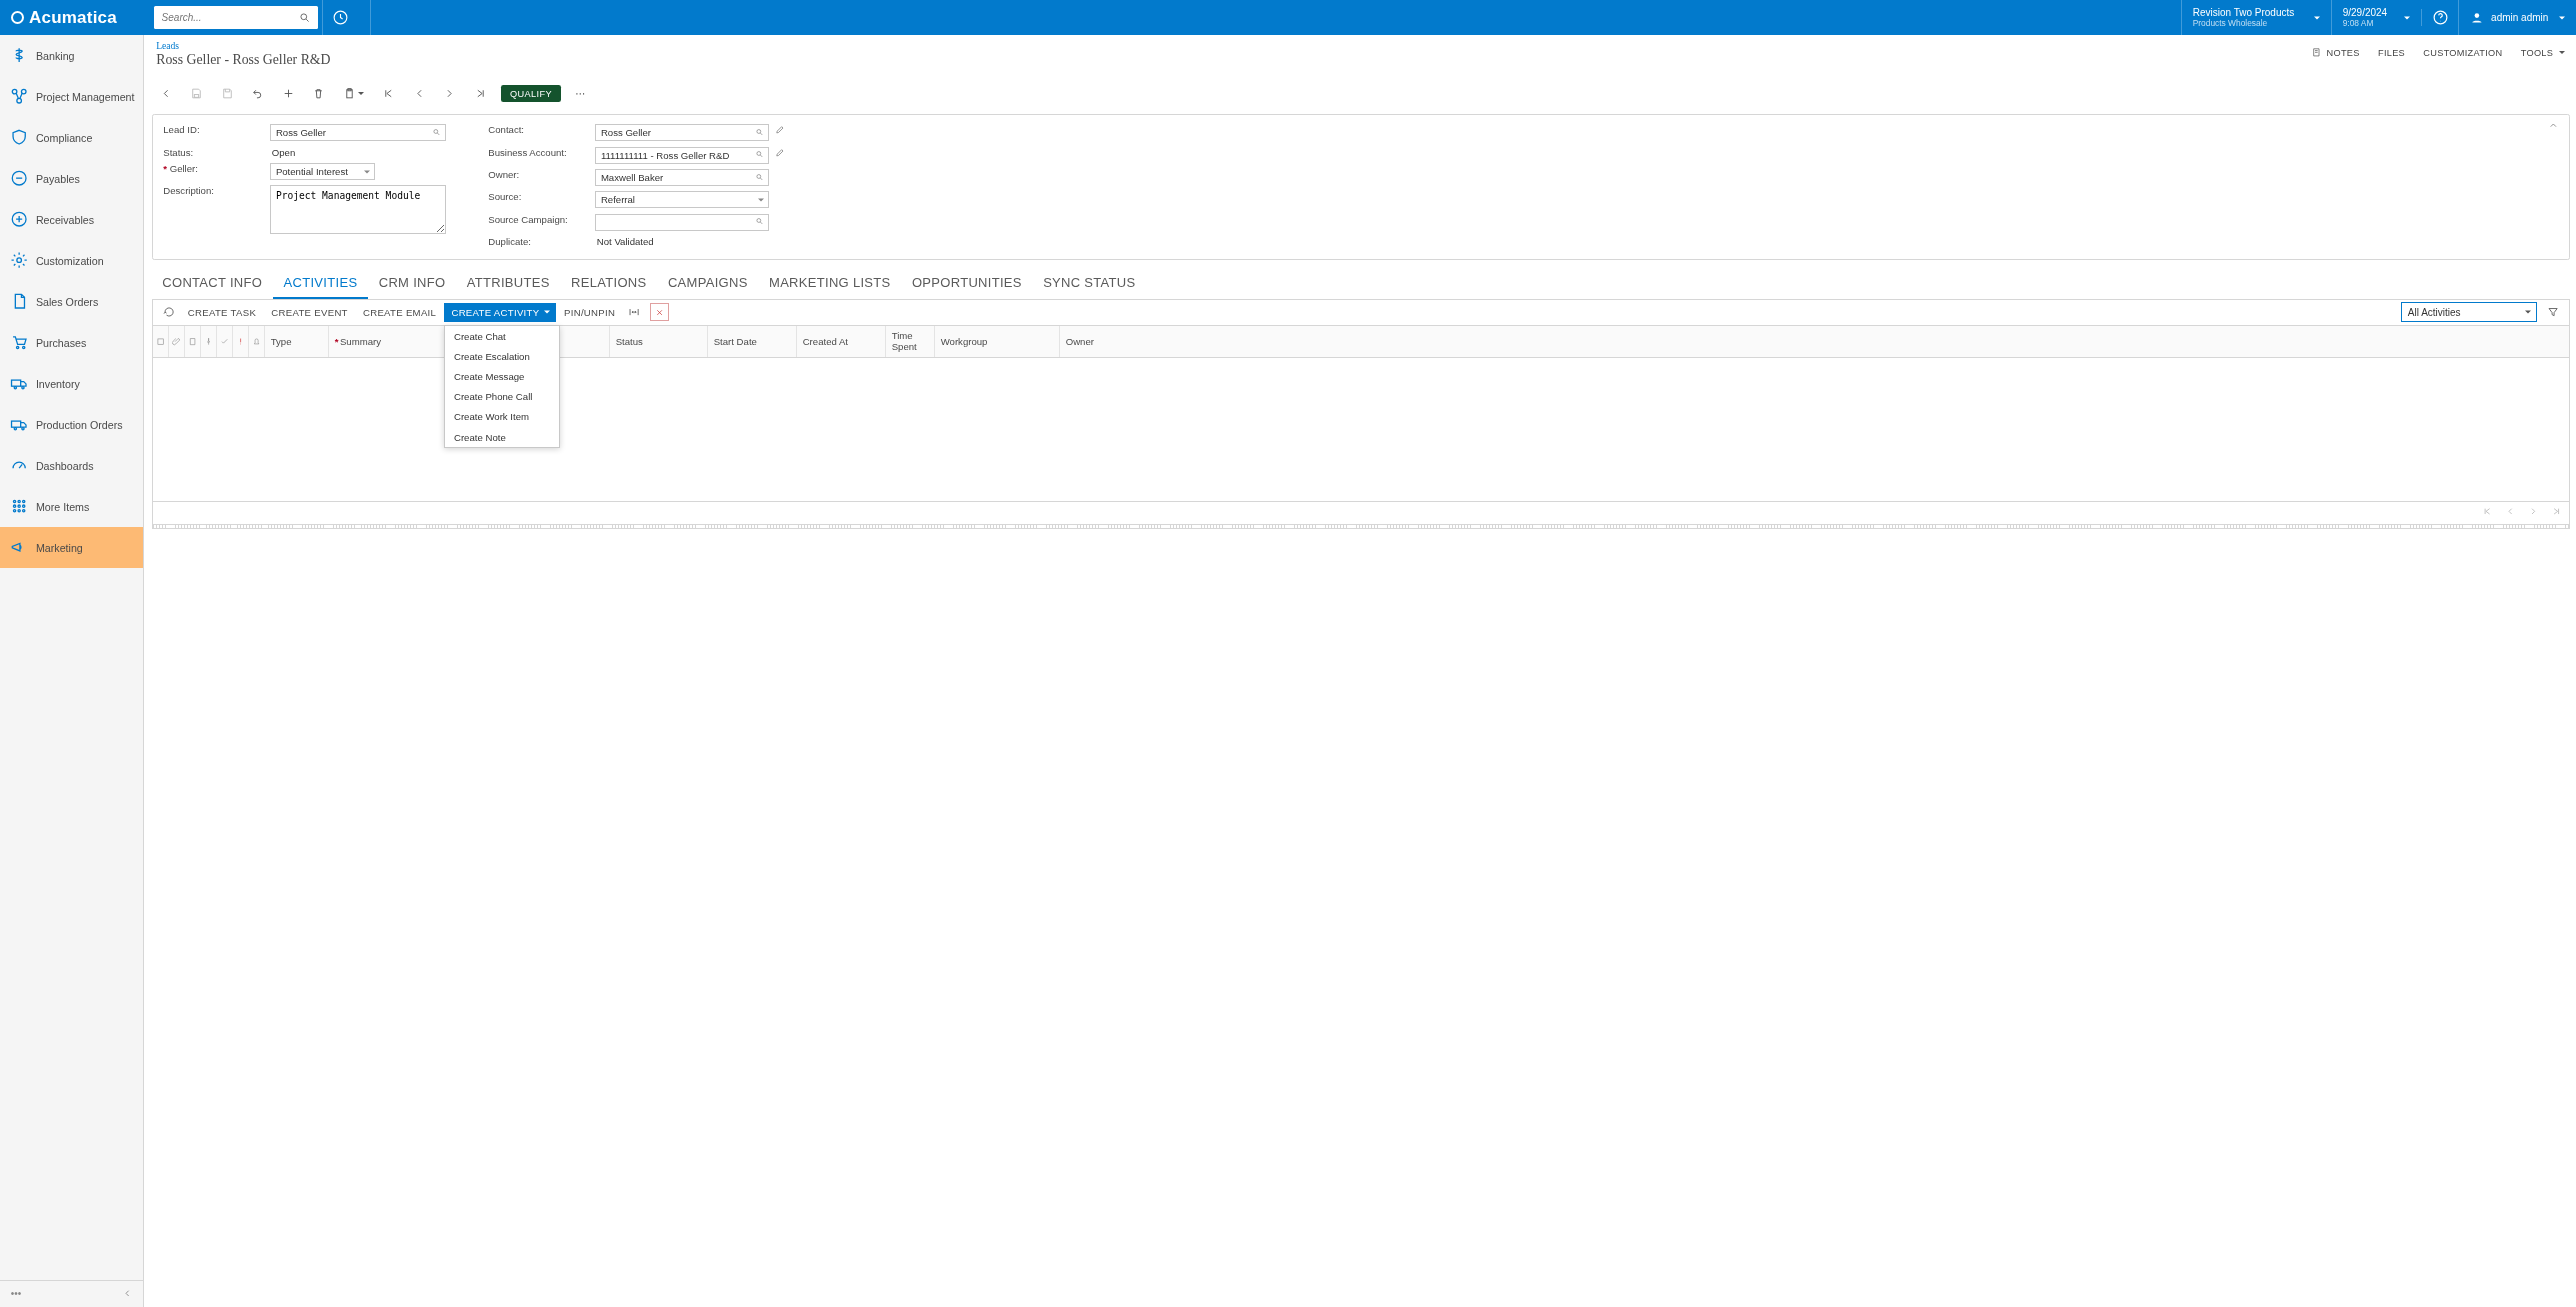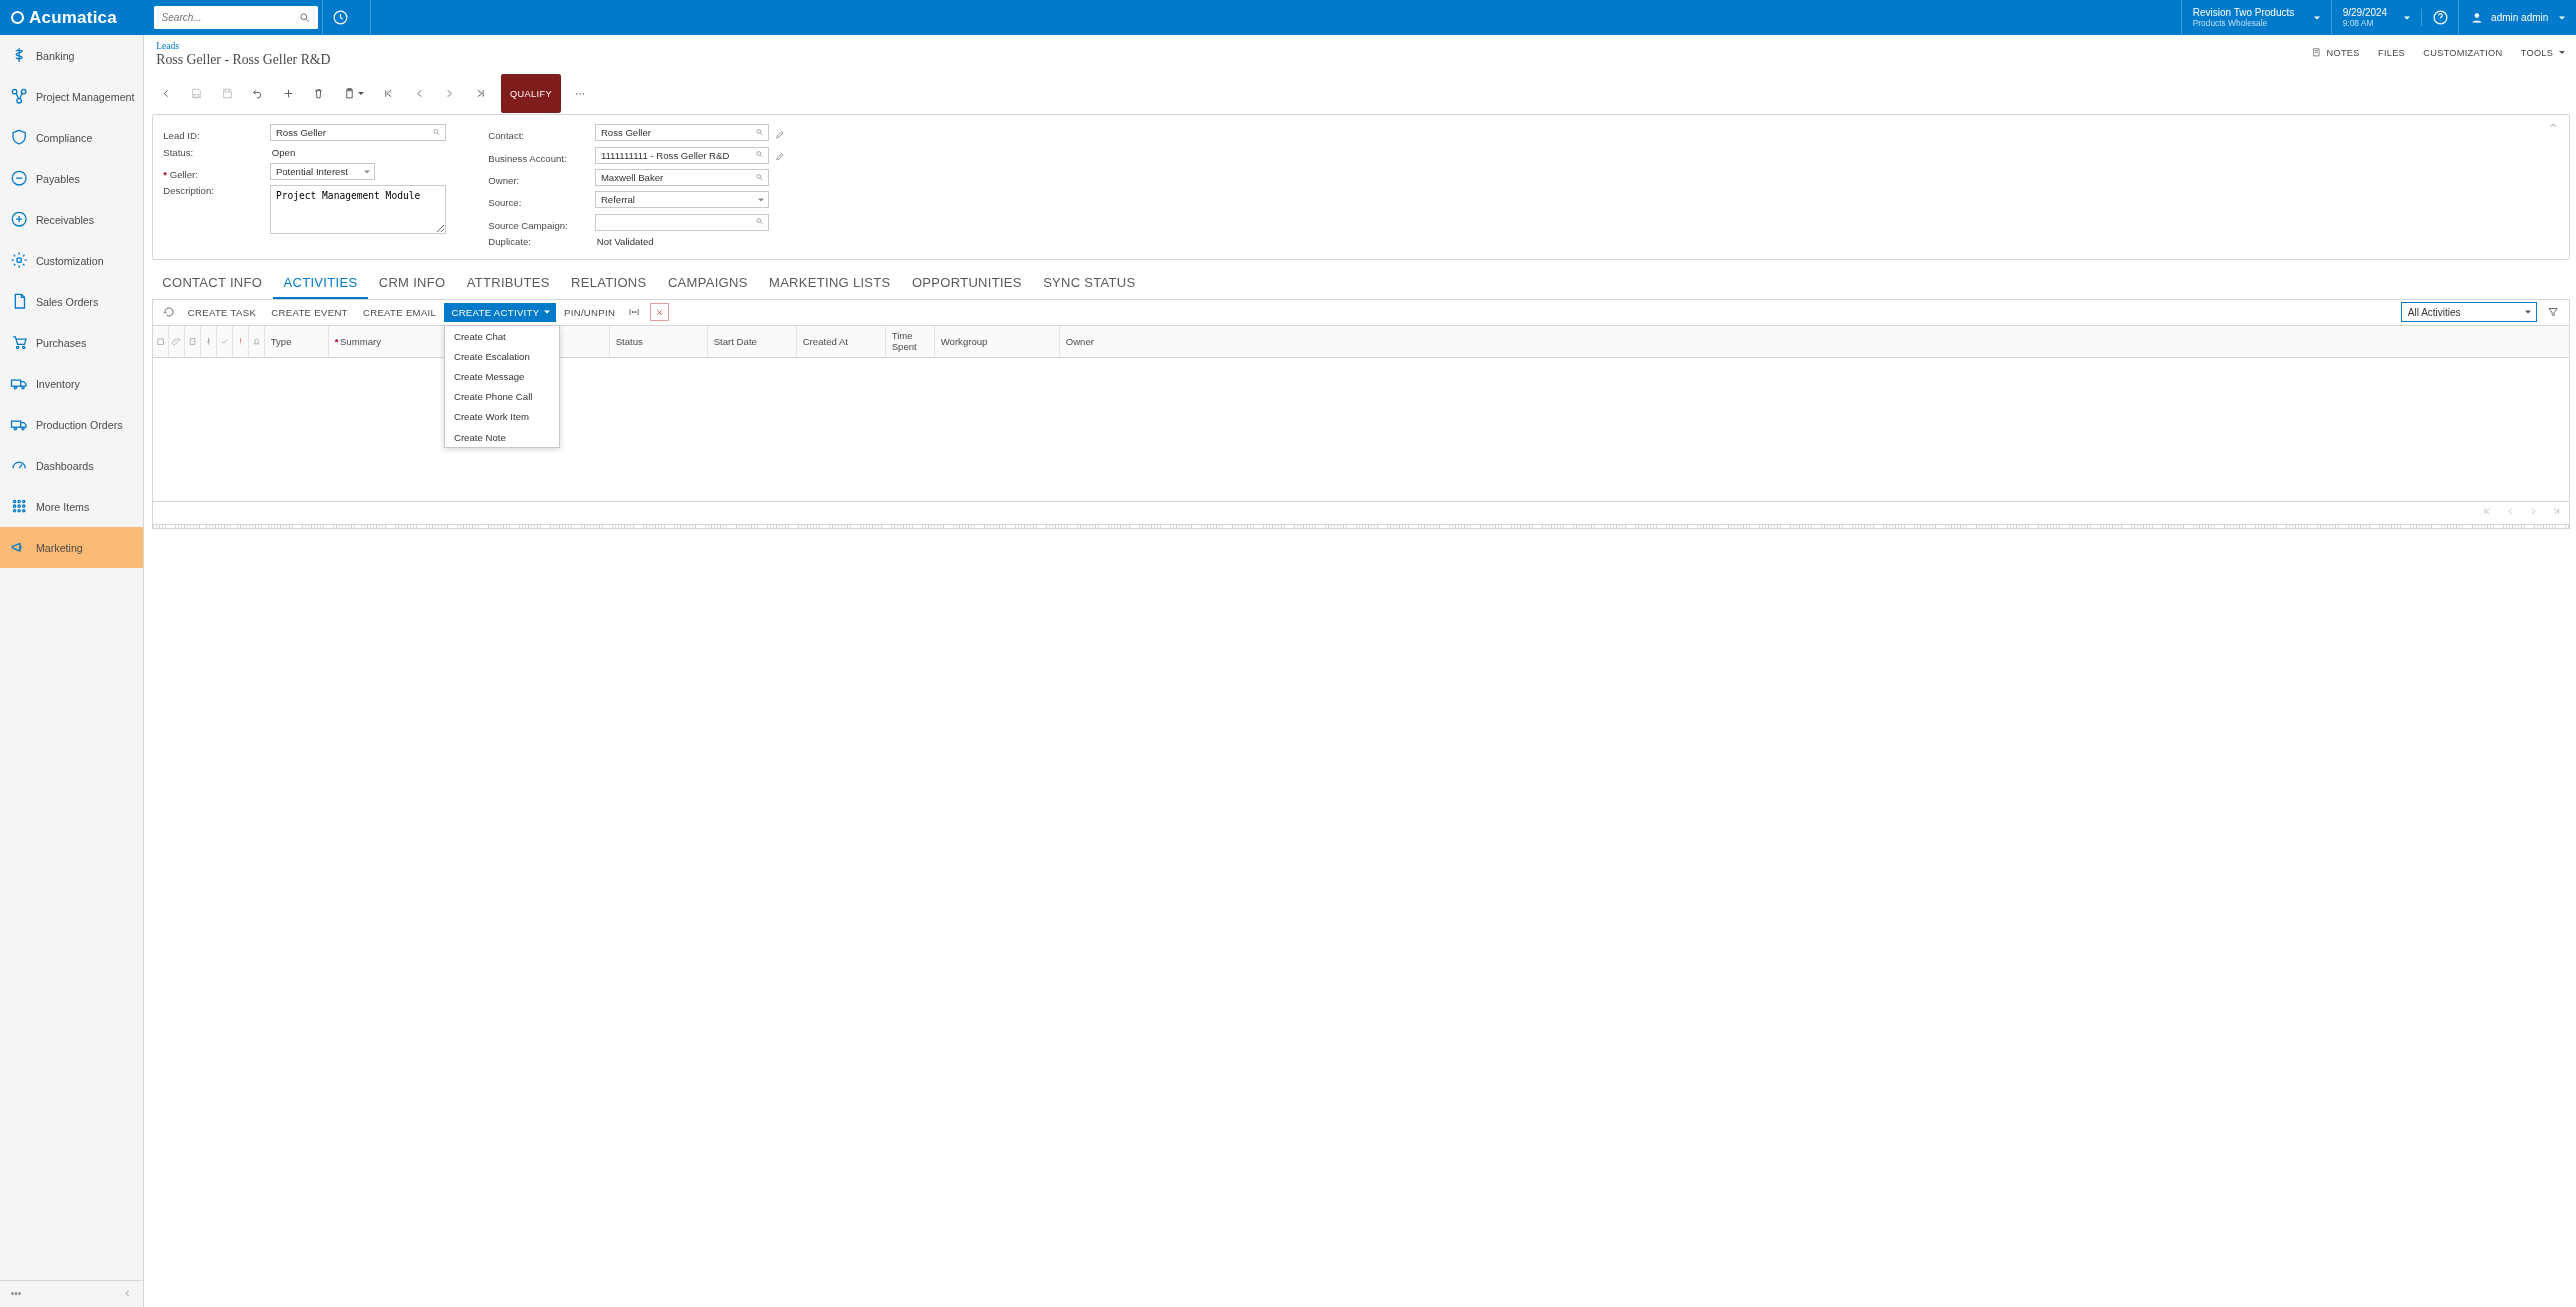--- a/index.html
+++ b/index.html
@@ -53,29 +53,29 @@
 .right-btn svg { width:10.7px; height:10.7px; stroke:#555; stroke-width:1.6; fill:none;}
 .tools-caret { width:0; height:0; border-left:3.1px solid transparent; border-right:3.1px solid transparent; border-top:3.1px solid #555; margin-left:1.5px;}
 
 
 .toolbar { height: 35px; border-bottom: 0; padding-left: 7.6px; display:flex; align-items:center; gap: 1.5px; }
 .tbtn { width: 29px; height: 24.5px; border-radius: 3.1px; display:flex; align-items:center; justify-content:center; cursor:pointer; }
 .tbtn svg { width:13px; height:13px; stroke:#555; stroke-width:1.7; fill:none; }
 .tbtn.disabled svg { stroke:#bbb; }
 .tbtn .caret { width:0; height:0; border-left:3.1px solid transparent; border-right:3.1px solid transparent; border-top:3.1px solid #555; margin-left:2.3px;}
 .tbtn.wide { width:38px; }
-.qualify-btn { height: 39px; padding: 0 9.2px; background:#7f1d1d; color:#fff; border-radius:2.3px; font-size:9.2px; letter-spacing:0.4px; margin: 0 4.6px; display:flex; align-items:center;}
+.qualify-btn { height: 17px; padding: 0 9.2px; background:#14532d; color:#fff; border-radius:2.3px; font-size:9.2px; letter-spacing:0.4px; margin: 0 4.6px; display:flex; align-items:center;}
 .dots-btn { width:26px; height:23px; display:flex; align-items:center; justify-content:center;}
 
 
 .form-panel { border: 0.8px solid #d6d6d6; border-radius:2.3px; margin: 3.1px 6.1px 0 7.6px; padding: 9.2px 10.7px 12.2px; display:flex; gap: 35px; position:relative;}
 .form-col { display:flex; flex-direction:column; gap: 5.4px; }
 .form-col.left { width: 290px; }
 .form-col.right { width: 306px; }
-.form-row { display:flex; align-items:flex-end; }
+.form-row { display:flex; align-items:flex-start; }
 .form-label { width: 107px; font-size: 9.6px; color:#4a4a4a; }
 .form-row.req .form-label::before { content:"* "; color:#b00020; font-weight:700; }
 .inp { height: 17px; border:0.8px solid #c8c8c8; padding: 1.5px 18.3px 1.5px 4.6px; font-size: 9.6px; color:#333; display:flex; align-items:center; position:relative; background:#fff;}
 .inp .look { position:absolute; right:3.1px; top:50%; transform:translateY(-50%); width:10.7px; height:10.7px;}
 .inp .look svg { width:9.2px; height:9.2px; stroke:#888; stroke-width:2; fill:none;}
 .inp .dd { position:absolute; right:4.6px; top:50%; transform:translateY(-50%); width:0; height:0; border-left:3.1px solid transparent; border-right:3.1px solid transparent; border-top:3.8px solid #888;}
 .inp.lead { width: 176px; }
 .inp.reason { width: 105px; }
 .txtarea { width: 176px; height: 49px; border:0.8px solid #c8c8c8; padding:3.1px 4.6px; font-size:9.6px; resize: both; }
 .inp.contact { width: 174px; }

